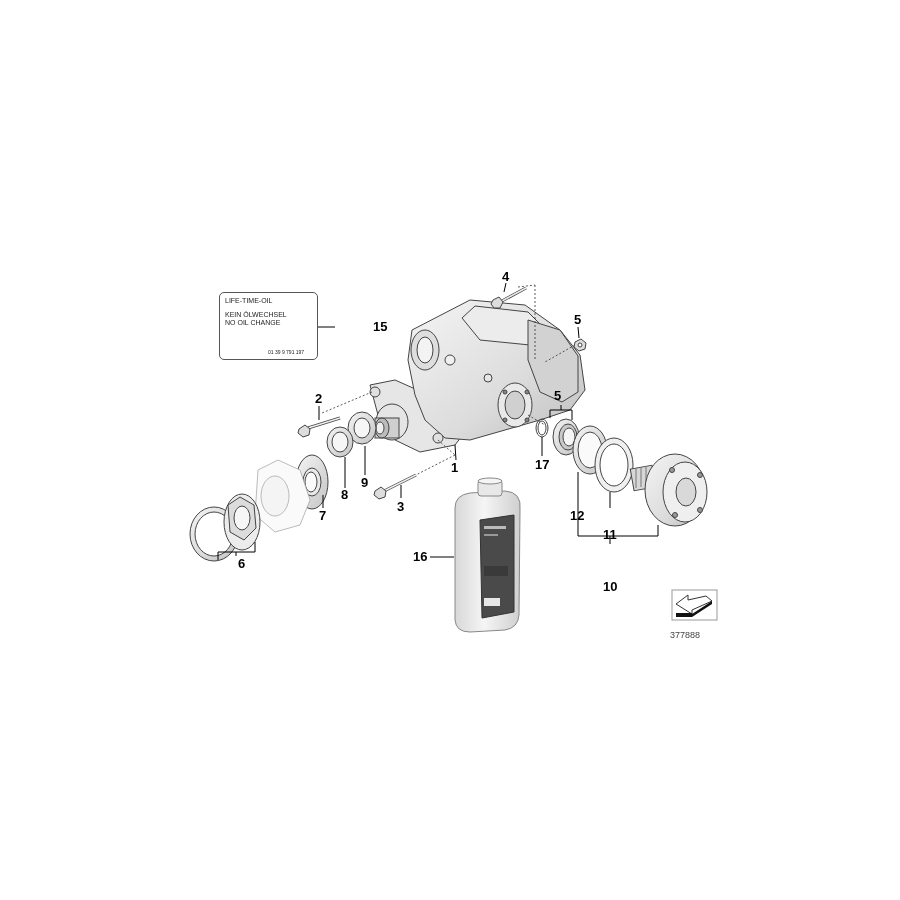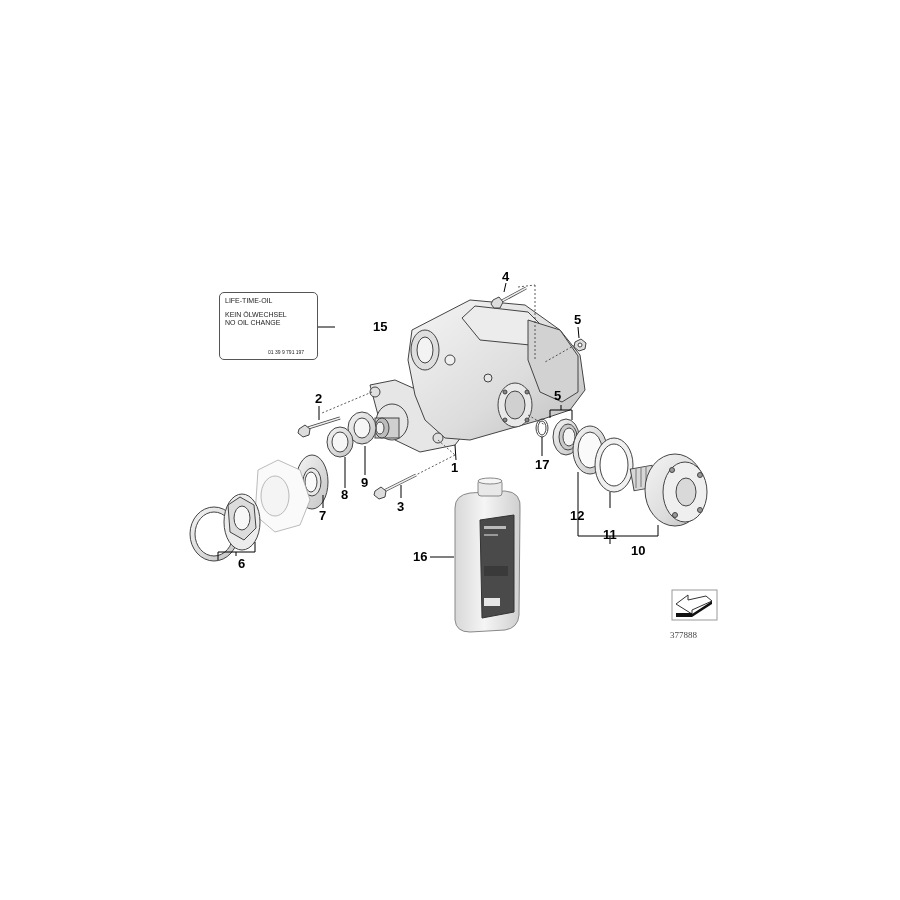--- a/index.html
+++ b/index.html
@@ -1,21 +1,21 @@
 <!DOCTYPE html>
 <html><head>
 <meta charset="utf-8">
 <style>
   html, body { margin: 0; padding: 0; background: #ffffff; }
   body { width: 900px; height: 900px; position: relative; overflow: hidden; font-family: "Liberation Sans", sans-serif; }
   #diagram { position: absolute; left: 0; top: 0; width: 900px; height: 900px; }
   .callout { position: absolute; font-family: "Liberation Sans", sans-serif; font-weight: bold; font-size: 13px; color: #000; line-height: 1; }
   .label-card { position: absolute; left: 219px; top: 292px; width: 97px; height: 66px; border: 1px solid #555; border-radius: 5px; background: #fff; }
   .label-card .t { position: absolute; font-family: "Liberation Sans", sans-serif; color: #222; white-space: nowrap; }
-  .fig-number { position: absolute; left: 670px; top: 630px; font-family: Liberation Serif, serif; font-size: 9px; color: #444; }
+  .fig-number { position: absolute; left: 670px; top: 630px; font-family: Liberation Sans, sans-serif; font-size: 9px; color: #444; }
 </style>
 </head>
 <body>
 
 <svg id="diagram" viewBox="0 0 900 900" xmlns="http://www.w3.org/2000/svg">
   <defs>
     <linearGradient id="gHousing" x1="0" y1="0" x2="1" y2="1">
       <stop offset="0" stop-color="#f4f4f4"></stop>
       <stop offset="0.6" stop-color="#dcdcdc"></stop>
       <stop offset="1" stop-color="#bdbdbd"></stop>
@@ -230,21 +230,21 @@
 
 <span class="callout" style="left:451px; top:461px;">1</span>
 <span class="callout" style="left:315px; top:392px;">2</span>
 <span class="callout" style="left:397px; top:500px;">3</span>
 <span class="callout" style="left:502px; top:270px;">4</span>
 <span class="callout" style="left:574px; top:313px;">5</span>
 <span class="callout" style="left:238px; top:557px;">6</span>
 <span class="callout" style="left:319px; top:509px;">7</span>
 <span class="callout" style="left:341px; top:488px;">8</span>
 <span class="callout" style="left:361px; top:476px;">9</span>
-<span class="callout" style="left:603px; top:544px;margin-left:28px;">10</span>
+<span class="callout" style="left:603px; top:580px;">10</span>
 <span class="callout" style="left:603px; top:528px;">11</span>
 <span class="callout" style="left:570px; top:509px;text-align:center;">12</span>
 <span class="callout" style="left:554px; top:389px;">5</span>
 <span class="callout" style="left:535px; top:458px;">17</span>
 <span class="callout" style="left:337px; top:320px;margin-left:36px;">15</span>
 <span class="callout" style="left:413px; top:550px;">16</span>
 
 <span class="fig-number">377888</span>
 
 </body></html>

